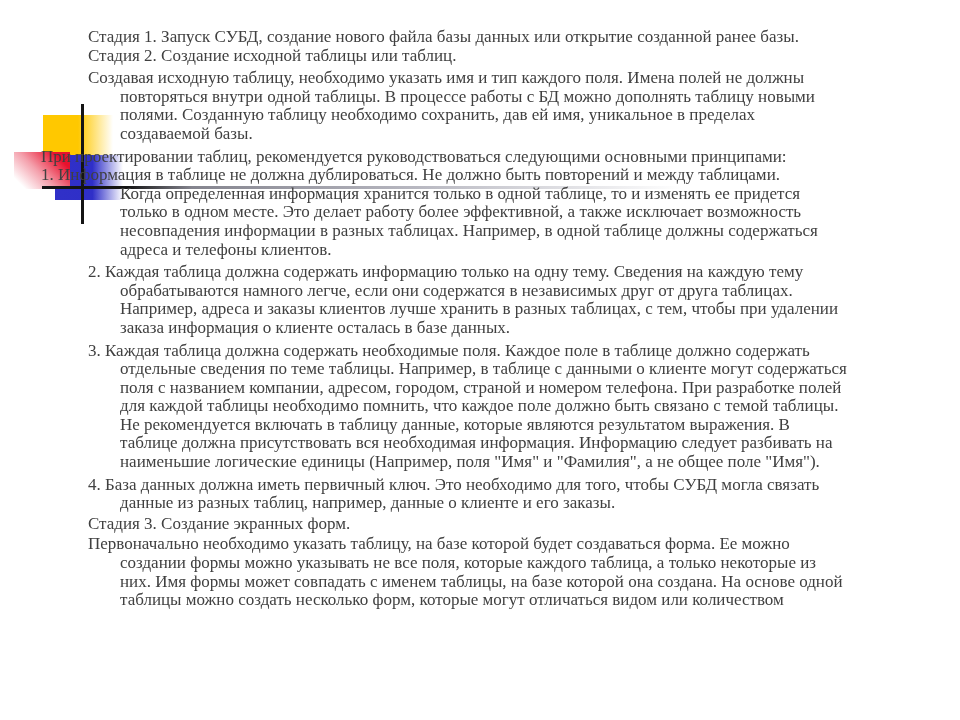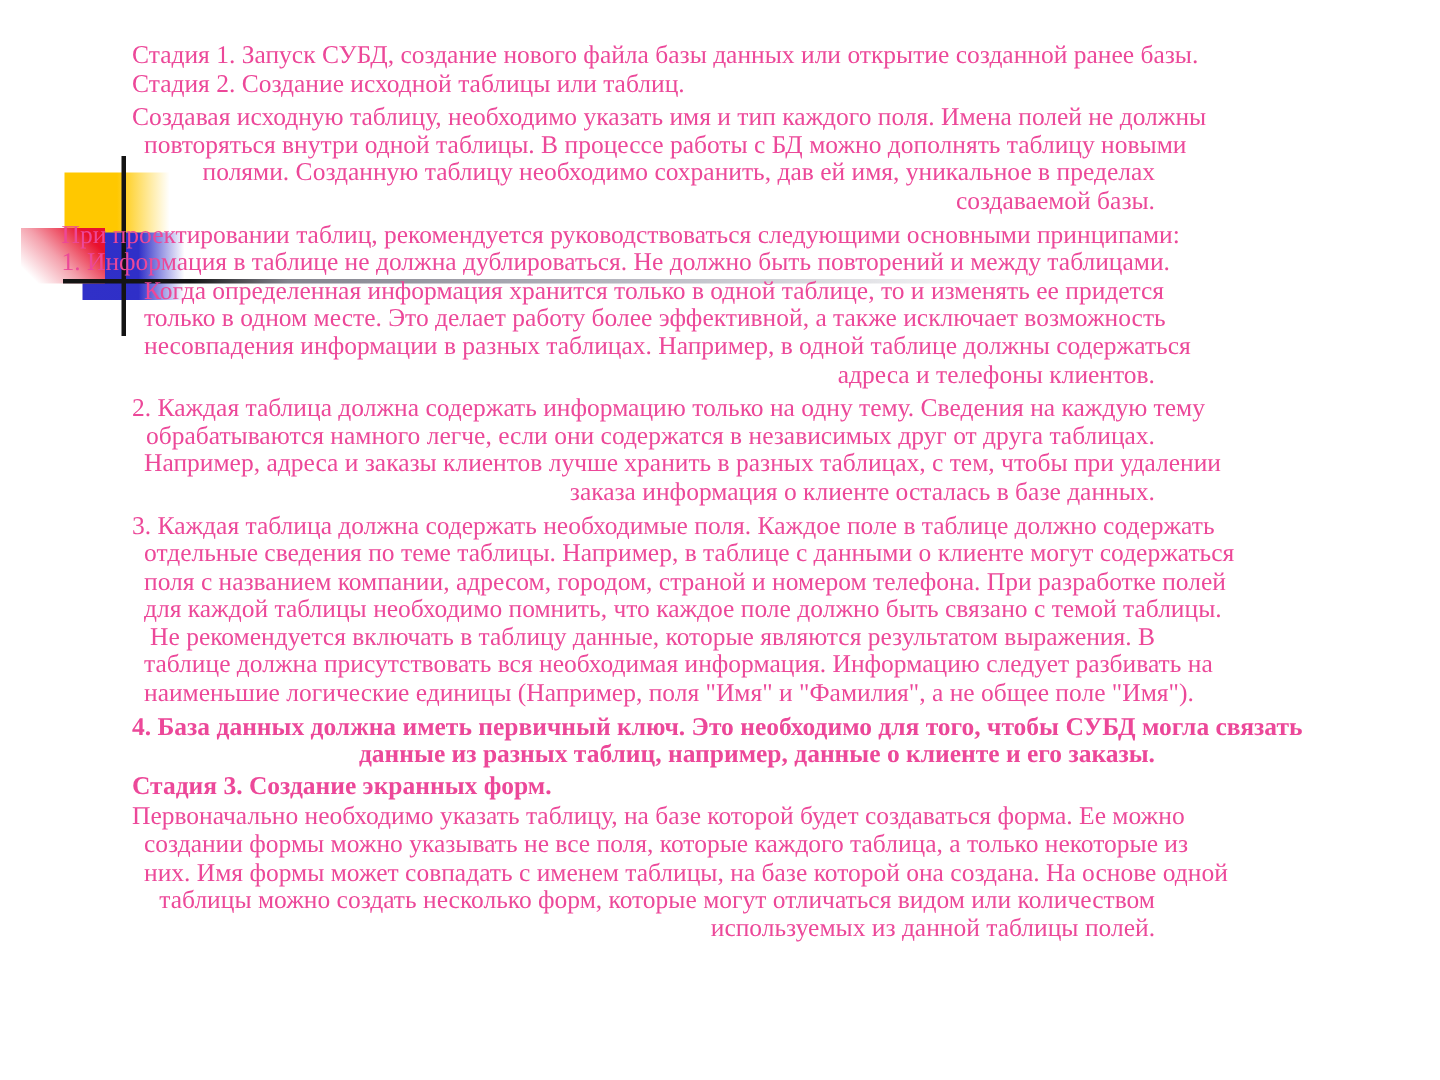--- a/index.html
+++ b/index.html
@@ -29,29 +29,29 @@
   }
   .hline{
     position:absolute;left:42px;top:186px;width:640px;height:3px;
     background:linear-gradient(to right,
       #141414 0px,#141414 85px,#84848e 150px,#b9b9c2 380px,rgba(190,190,200,0) 640px);
   }
 
   
   .text{
     position:absolute;left:0;top:28px;width:770px;z-index:2;
-    font-size:17px;line-height:18.6px;color:#ec4899;
+    font-size:17px;line-height:18.6px;color:#404040;
   }
   .para{margin:0 0 4px 0;}
   .para:nth-child(1),.para:nth-child(4){margin-bottom:0;}
-  .para:nth-child(8),.para:nth-child(9){margin-bottom:2px;font-weight:bold;}
+  .para:nth-child(8),.para:nth-child(9){margin-bottom:2px;}
   .line{white-space:pre;}
   .line.first{padding-left:88px;}
   .line.first.outdent{padding-left:41px;}
-  .line.cont{padding-left:96px;text-align:right;}
+  .line.cont{padding-left:120px;}
 </style>
 </head>
 <body>
 
 <div class="slide">
   <div class="deco">
     <div class="sq-yellow"></div>
     <div class="sq-blue"></div>
     <div class="sq-red"></div>
     <div class="vline"></div>
@@ -100,16 +100,15 @@
         <div class="line cont">данные из разных таблиц, например, данные о клиенте и его заказы.</div>
       </div>
       <div class="para">
         <div class="line first">Стадия 3. Создание экранных форм.</div>
       </div>
       <div class="para">
         <div class="line first">Первоначально необходимо указать таблицу, на базе которой будет создаваться форма. Ее можно</div>
         <div class="line cont">создании формы можно указывать не все поля, которые каждого таблица, а только некоторые из</div>
         <div class="line cont">них. Имя формы может совпадать с именем таблицы, на базе которой она создана. На основе одной</div>
         <div class="line cont">таблицы можно создать несколько форм, которые могут отличаться видом или количеством</div>
-        <div class="line cont">используемых из данной таблицы полей.</div>
       </div>
     </div>
 </div>
 
 </body></html>

